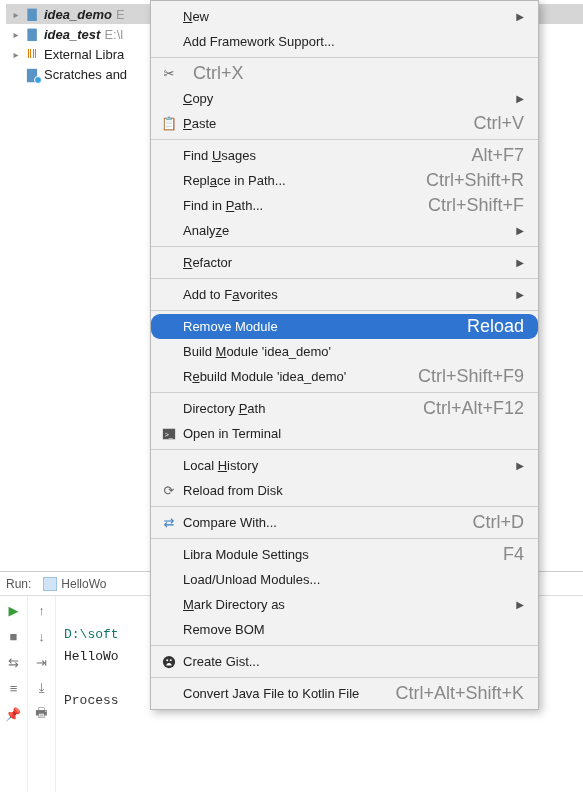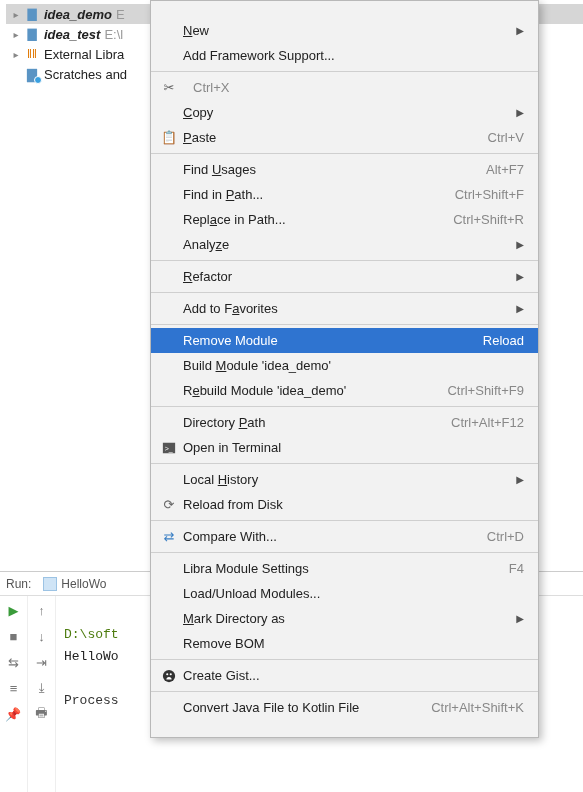--- a/index.html
+++ b/index.html
@@ -81,32 +81,32 @@
   }
   .gico { width:16px;height:16px;display:flex;align-items:center;justify-content:center;font-size:13px;color:#777;}
   .play { color:#3a9b3a; }
   .console {
     padding:6px 8px;
     font-family: Consolas, "Courier New", monospace;
     font-size:13px;
     line-height:22px;
     white-space:pre;
   }
-  .console .path { color:#4d7c0f;margin-top:44px; }
+  .console .path { color:#0f766e;margin-top:44px; }
   .console .proc { color:#333; }
 
   
   .context-menu {
     position:absolute;
     left:150px; top:0;
     width:389px;
     background:#f2f2f2;
     border:1px solid #b8b8b8;
     box-shadow: 3px 3px 8px rgba(0,0,0,.25);
-    padding:17px 0;
+    padding:3px 0;
   }
   .menu-item {
     display:flex;
     align-items:center;
     height:25px;
     padding: 0 14px 0 8px;
     cursor:default;
   }
   .menu-item .micon {
     width:20px;
@@ -115,30 +115,31 @@
     font-size:13px;
     margin-right:4px;
   }
   .menu-item .lbl {
     flex:1;
     font-size:13px;
     color:#222;
   }
   .menu-item .sc {
     color:#888;
-    font-size:13px;
+    font-size:18px;
     margin-left:10px;
   }
   .menu-item .arrow {
     color:#555;
     font-size:10px;
     margin-left:10px;
   }
   .menu-item.highlight {
     background:#2f74d0;
+    border-radius:9px;
   }
   .menu-item.highlight .lbl,
   .menu-item.highlight .sc,
   .menu-item.highlight .micon { color:#fff; }
   .menu-sep {
     height:1px;
     background:#cfcfcf;
     margin:3px 0;
   }
   .u { text-decoration: underline; }
@@ -236,27 +237,27 @@
 
   <div class="menu-sep"></div>
 
   <div class="menu-item">
     <span class="micon"></span>
     <span class="lbl">Find <span class="u">U</span>sages</span>
     <span class="sc">Alt+F7</span>
   </div>
   <div class="menu-item">
     <span class="micon"></span>
+    <span class="lbl">Repl<span class="u">a</span>ce in Path...</span>
+    <span class="sc">Ctrl+Shift+R</span>
+  </div>
+  <div class="menu-item">
+    <span class="micon"></span>
     <span class="lbl">Find in <span class="u">P</span>ath...</span>
     <span class="sc">Ctrl+Shift+F</span>
-  </div>
-  <div class="menu-item">
-    <span class="micon"></span>
-    <span class="lbl">Repl<span class="u">a</span>ce in Path...</span>
-    <span class="sc">Ctrl+Shift+R</span>
   </div>
   <div class="menu-item">
     <span class="micon"></span>
     <span class="lbl">Analy<span class="u">z</span>e</span>
     <span class="arrow">▶</span>
   </div>
 
   <div class="menu-sep"></div>
 
   <div class="menu-item">

